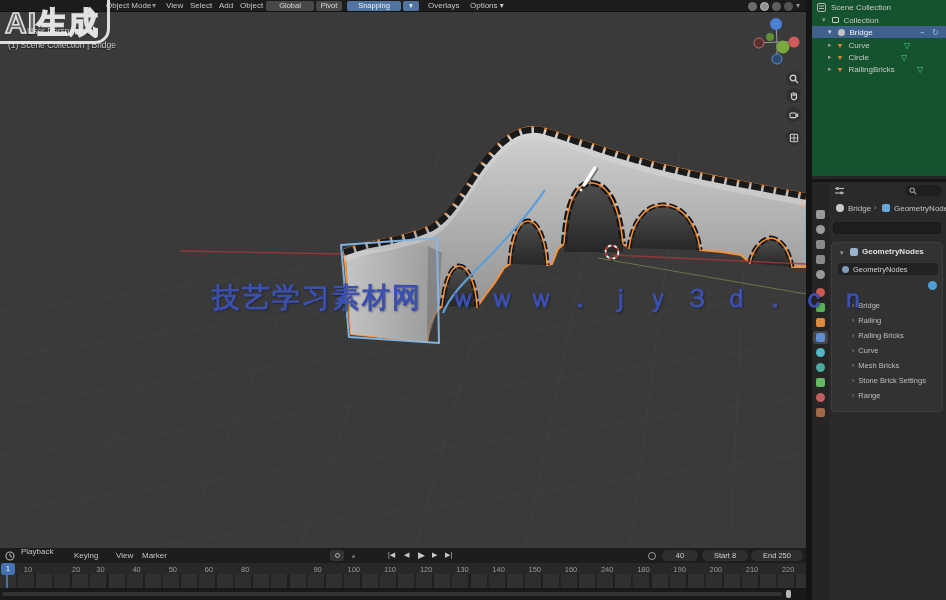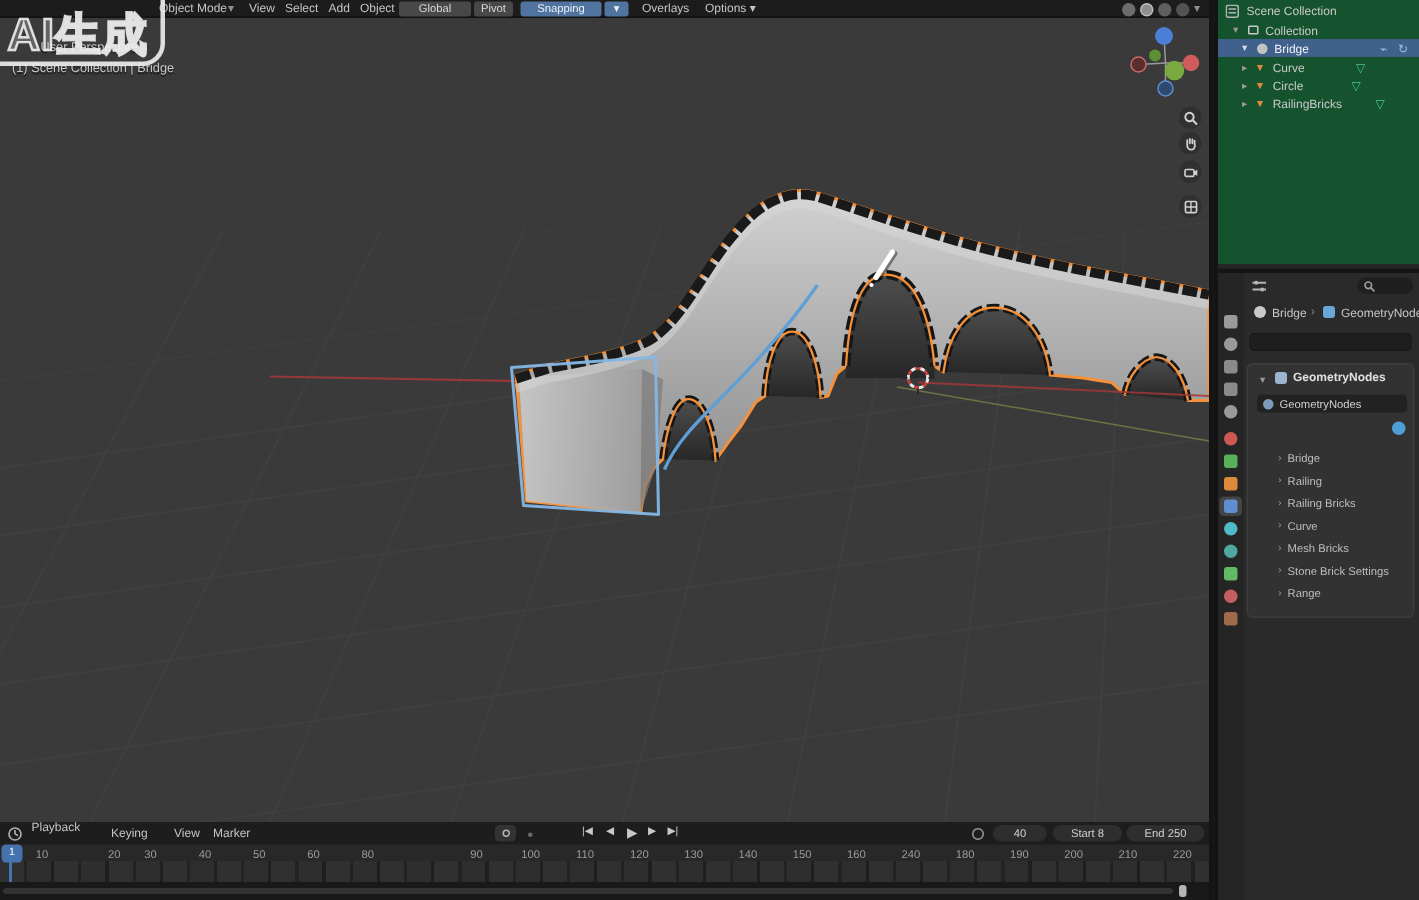--- a/index.html
+++ b/index.html
@@ -237,20 +237,24 @@
       <svg width="10" height="10" viewBox="0 0 10 10">
           <rect x="1.3" y="1.3" width="7.4" height="7.4" rx="1" fill="none" stroke="#d0d0d0" stroke-width="1.1"></rect>
           <line x1="5" y1="1.5" x2="5" y2="8.7" stroke="#d0d0d0" stroke-width="0.9"></line>
           <line x1="1.5" y1="5" x2="8.7" y2="5" stroke="#d0d0d0" stroke-width="0.9"></line>
         </svg>
     </div>
   </div>
 
   <div id="badge" class="abs">
     <span>AI生成</span>
+  </div>
+  <div id="wm" class="abs">
+    <span class="site">技艺学习素材网</span>
+    <span class="url">ｗｗｗ．ｊｙ３ｄ．ｃｎ</span>
   </div>
 
   <div id="rightcol" class="abs">
 
     <div id="outliner" class="abs">
       <div class="orow" style="top:1px;">
         <svg style="margin-left:5px;" width="9" height="9" viewBox="0 0 9 9">
             <rect x="0.5" y="0.5" width="8" height="8" rx="1.5" fill="none" stroke="#b5b5b5"></rect>
             <line x1="2" y1="3" x2="7" y2="3" stroke="#b5b5b5"></line>
             <line x1="2" y1="5.5" x2="7" y2="5.5" stroke="#b5b5b5"></line>

